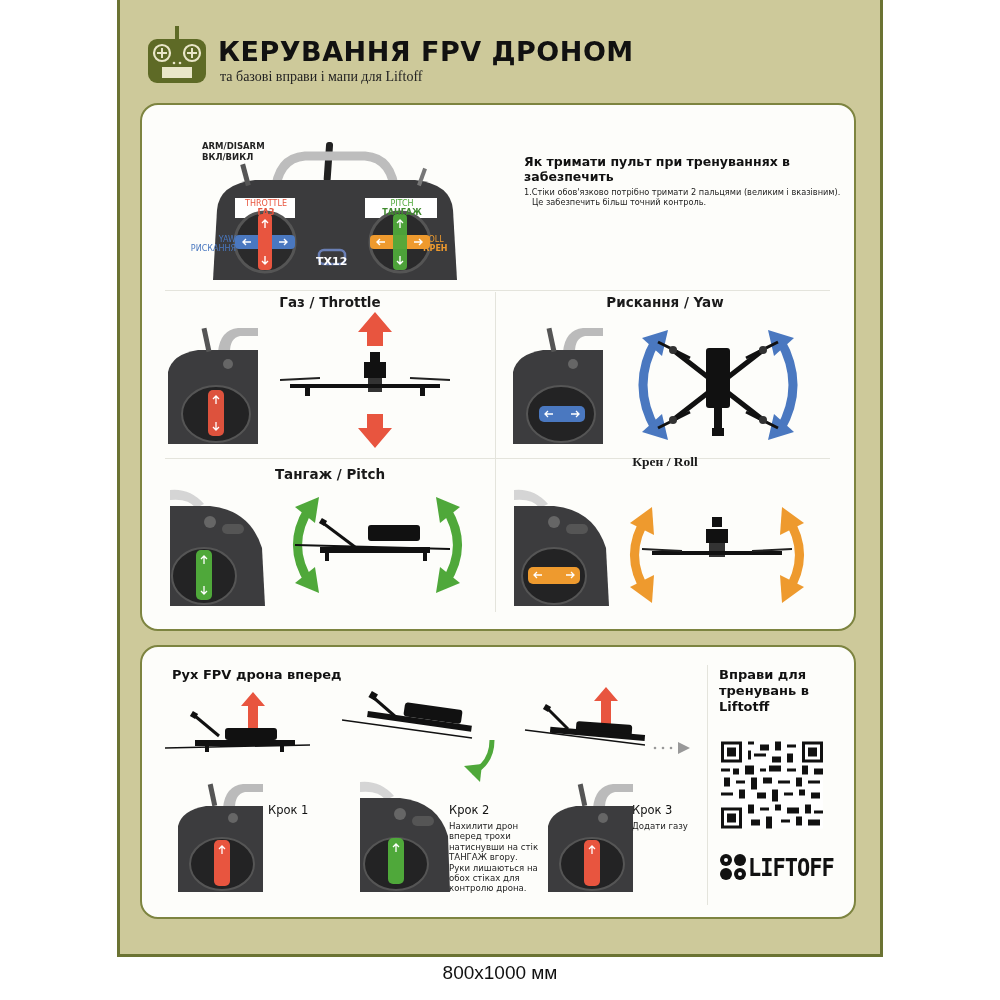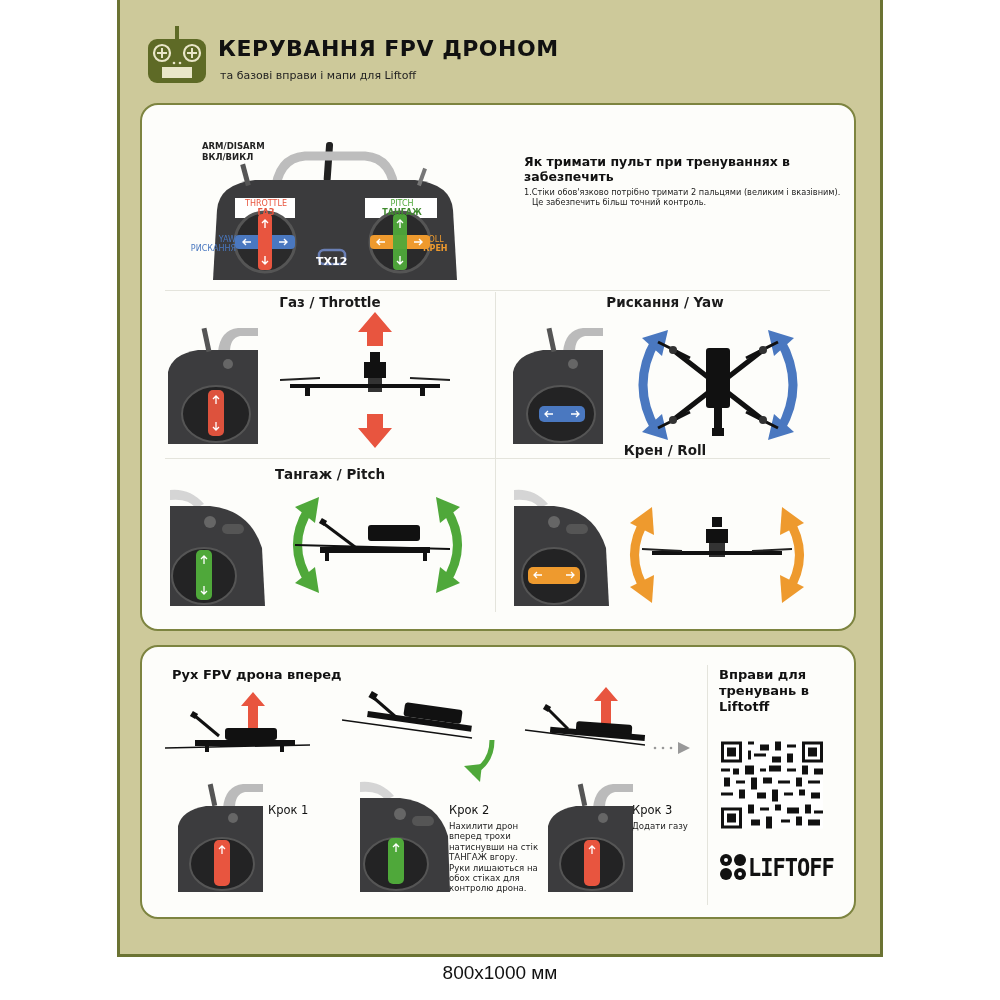--- a/index.html
+++ b/index.html
@@ -6,24 +6,24 @@
   html, body { width: 1000px; height: 1000px; background: #ffffff; overflow: hidden; }
   body { position: relative; font-family: "DejaVu Sans", sans-serif; color: #1a1a1a; }
 
   .poster {
     position: absolute; left: 117px; top: -4px; width: 766px; height: 961px;
     background: #cdc99a; border: 3px solid #6b7333; border-top-width: 4px;
   }
   .header-icon { position: absolute; left: 144px; top: 24px; width: 66px; height: 66px; }
   .title {
     position: absolute; left: 218px; top: 36px; font-family: "DejaVu Sans", sans-serif;
-    font-weight: bold; font-size: 22px; letter-spacing: 0.5px; color: #111;
+    font-weight: bold; font-size: 27px; letter-spacing: 0.5px; color: #111;
   }
   .subtitle {
-    position: absolute; left: 220px; top: 69px; font-size: 11px; color: #222;
+    position: absolute; left: 220px; top: 69px; font-size: 14px; color: #222; font-family: Liberation Serif, serif;
   }
 
   .panel {
     position: absolute; left: 140px; width: 716px; background: #fdfdfa;
     border: 2px solid #7d8440; border-radius: 18px;
   }
   .panel-1 { top: 103px; height: 528px; }
   .panel-2 { top: 645px; height: 274px; }
 
   .abs { position: absolute; }
@@ -198,21 +198,21 @@
   <path d="M175 88 L151 98 L155 72 Z" fill="#4fa83a"></path>
   <rect x="35" y="24" width="6" height="6" fill="#111" transform="rotate(30 38 27)"></rect>
   <path d="M38 28 L70 52" stroke="#111" stroke-width="3"></path>
   <rect x="83" y="30" width="52" height="16" rx="3" fill="#111"></rect>
   <path d="M10 50 L165 54" stroke="#111" stroke-width="2"></path>
   <rect x="35" y="52" width="110" height="6" fill="#111"></rect>
   <rect x="40" y="58" width="4" height="8" fill="#111"></rect>
     <rect x="138" y="58" width="4" height="8" fill="#111"></rect>
 </svg>
 
-<div class="section-title" style="left:590px;top:442px;width:150px;">Крен / Roll</div>
+<div class="section-title" style="left:590px;top:454px;width:150px;font-family:Liberation Serif, serif;">Крен / Roll</div>
 <svg class="side-tx" style="left:514px;top:488px;" width="95" height="118" viewBox="0 0 95 118">
   <path d="M0 2 Q20 0 34 16 L26 20 Q18 10 0 12 Z" fill="#d5d5d5"></path>
   <path d="M0 18 L40 18 Q80 22 92 60 L95 118 L0 118 Z" fill="#3c3c3e"></path>
   <circle cx="40" cy="34" r="6" fill="#666"></circle>
   <rect x="52" y="36" width="22" height="10" rx="5" fill="#555"></rect>
   <ellipse cx="40" cy="88" rx="32" ry="28" fill="#232324" stroke="#555" stroke-width="2"></ellipse>
   <rect x="14" y="79" width="52" height="17" rx="5" fill="#ee9a2e"></rect>
   <path d="M20 87h8M23 84l-3 3 3 3M60 87h-8M57 84l3 3-3 3" stroke="#fff" stroke-width="1.3" fill="none"></path>
 </svg>
 <svg class="abs" style="left:622px;top:505px;" width="190" height="100" viewBox="0 0 190 100">

